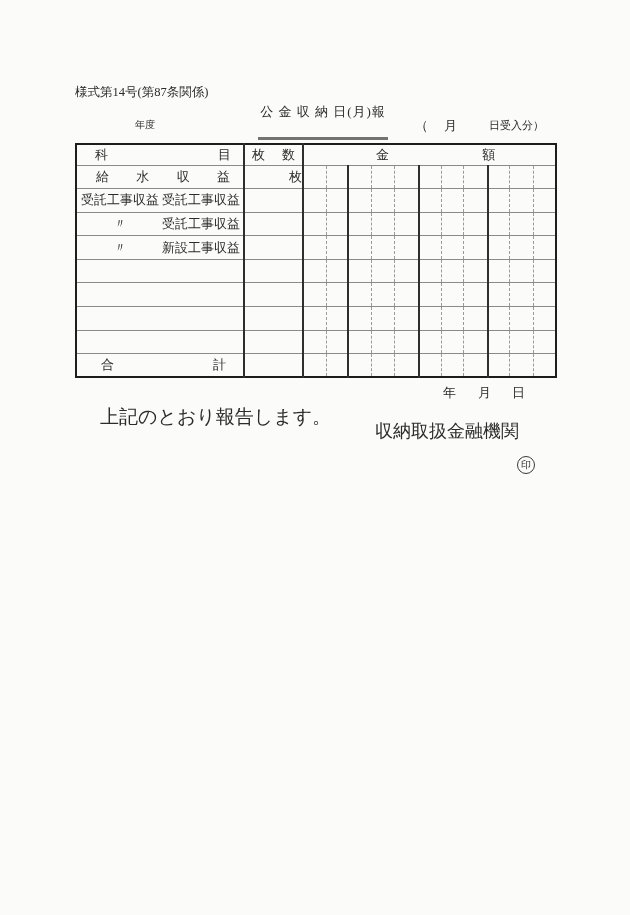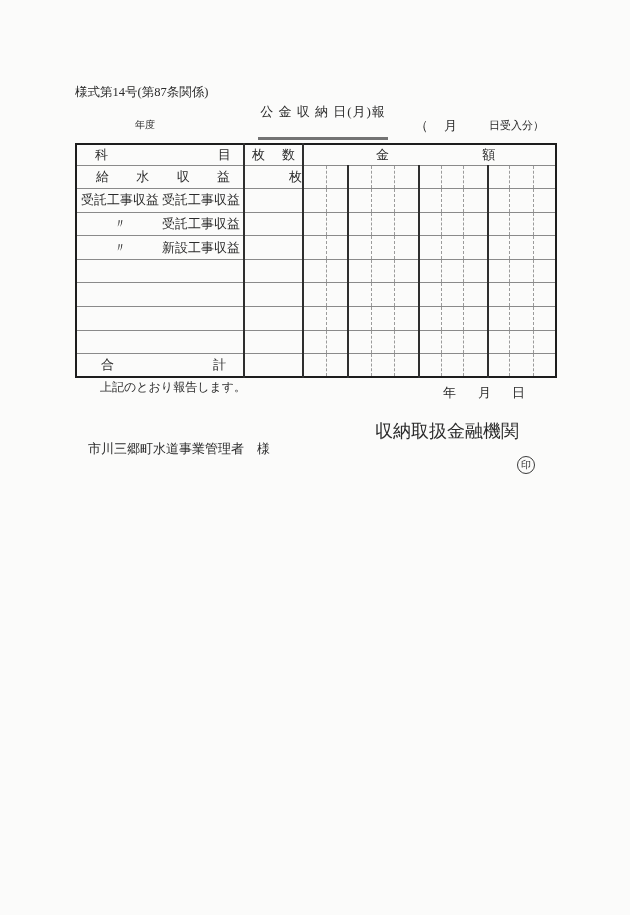--- a/index.html
+++ b/index.html
@@ -39,21 +39,21 @@
   .spread{display:flex;justify-content:space-between;align-items:center;}
   .p-kamoku{padding:0 12px 0 18px;}
   .p-maisu{padding:0 7px;}
   .p-amount{padding:0 60px 0 72px;}
   .p-s4{padding:0 13px 0 19px;}
   .pair{display:flex;justify-content:space-between;align-items:center;padding:0 3px;}
   .pair .lft{width:80px;text-align:center;}
   .pair-total{display:flex;justify-content:space-between;align-items:center;padding:0 17px 0 24px;}
   td.unit{text-align:right;padding-right:7px;}
 
-  .statement{left:100px;top:381px;font-size:12px;text-align:right;}
+  .statement{left:100px;top:406px;font-size:19px;text-align:right;}
   .d-year{left:443px;top:386px;font-size:13px;}
   .d-month{left:478px;top:386px;font-size:13px;}
   .d-day{left:512px;top:386px;font-size:13px;}
   .institution{left:375px;top:421px;font-size:18px;}
   .addressee{left:88px;top:442px;font-size:13px;}
   .seal{
     left:517px;top:456px;
     width:16px;height:16px;border:1px solid #3a3a3a;border-radius:50%;
     font-size:10px;line-height:16px;text-align:center;
   }
@@ -281,17 +281,16 @@
         </tr>
     </tbody>
   </table>
 
   <div class="abs statement">上記のとおり報告します。</div>
   <span class="abs d-year">年</span>
   <span class="abs d-month">月</span>
   <span class="abs d-day">日</span>
 
   <div class="abs institution">収納取扱金融機関</div>
-  <div class="abs addressee">市川三郷町水道事業管理者　様</div>
 
   <div class="abs seal">印</div>
 
 </div>
 
 </body></html>

